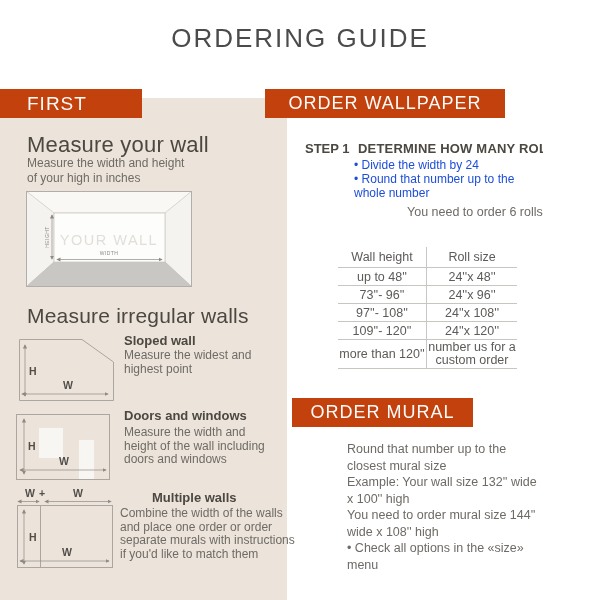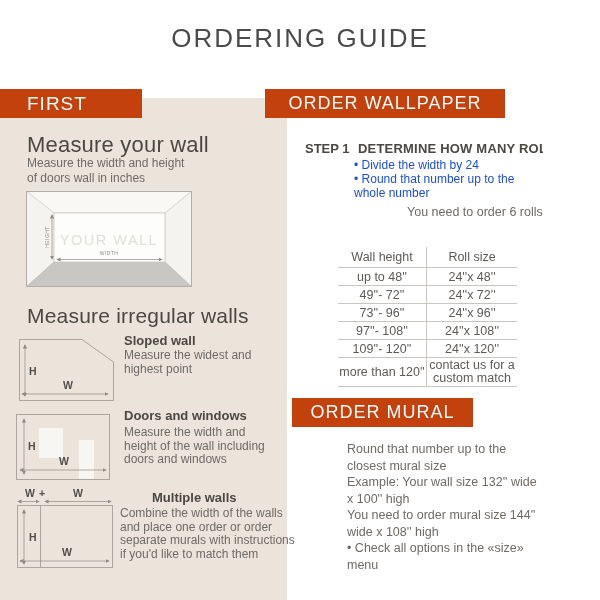--- a/index.html
+++ b/index.html
@@ -76,21 +76,21 @@
   <div class="bar bar-wallpaper">
     <span>ORDER WALLPAPER</span>
   </div>
   <div class="bar bar-mural">
     <span>ORDER MURAL</span>
   </div>
 
   <h2 class="h2 mw-heading">Measure your wall</h2>
   <div class="body mw-desc">
     <div>Measure the width and height</div>
-    <div>of doors wall in inches</div>
+    <div>of your high in inches</div>
   </div>
 
   <svg class="diagram wall-svg" width="166" height="96" viewBox="0 0 166 96">
     <defs>
       <marker id="aw" markerWidth="6" markerHeight="6" refX="5" refY="3" orient="auto-start-reverse">
         <path d="M0,0 L6,3 L0,6 z" fill="#8f8a85"></path>
       </marker>
     </defs>
     <polygon points="0,0 166,0 139,22 28,22" fill="#f9f8f5" stroke="#d2cdc8" stroke-width="0.6"></polygon>
     <polygon points="0,0 28,22 28,71 0,96" fill="#f5f3f0" stroke="#d2cdc8" stroke-width="0.6"></polygon>
@@ -189,38 +189,34 @@
         <th class="c1">Wall height</th>
         <th class="c2">Roll size</th>
       </tr>
     </thead>
     <tbody>
       <tr>
         <td class="c1">up to 48''</td>
         <td class="c2">24''x 48''</td>
       </tr>
       <tr>
-        <td class="c1">49''- 72''</td>
-        <td class="c2">24''x 72''</td>
-      </tr>
-      <tr>
         <td class="c1">73''- 96''</td>
         <td class="c2">24''x 96''</td>
       </tr>
       <tr>
         <td class="c1">97''- 108''</td>
         <td class="c2">24''x 108''</td>
       </tr>
       <tr>
         <td class="c1">109''- 120''</td>
         <td class="c2">24''x 120''</td>
       </tr>
       <tr class="last">
         <td class="c1">more than 120''</td>
-        <td class="c2">contact us for a custom match</td>
+        <td class="c2">number us for a custom order</td>
       </tr>
     </tbody>
   </table>
 
   <div class="mural-text">
     <div>Round that number up to the closest mural size</div>
     <div>Example: Your wall size 132'' wide x 100'' high</div>
     <div>You need to order mural size 144'' wide x 108'' high</div>
     <div>• Check all options in the «size» menu</div>
   </div>

